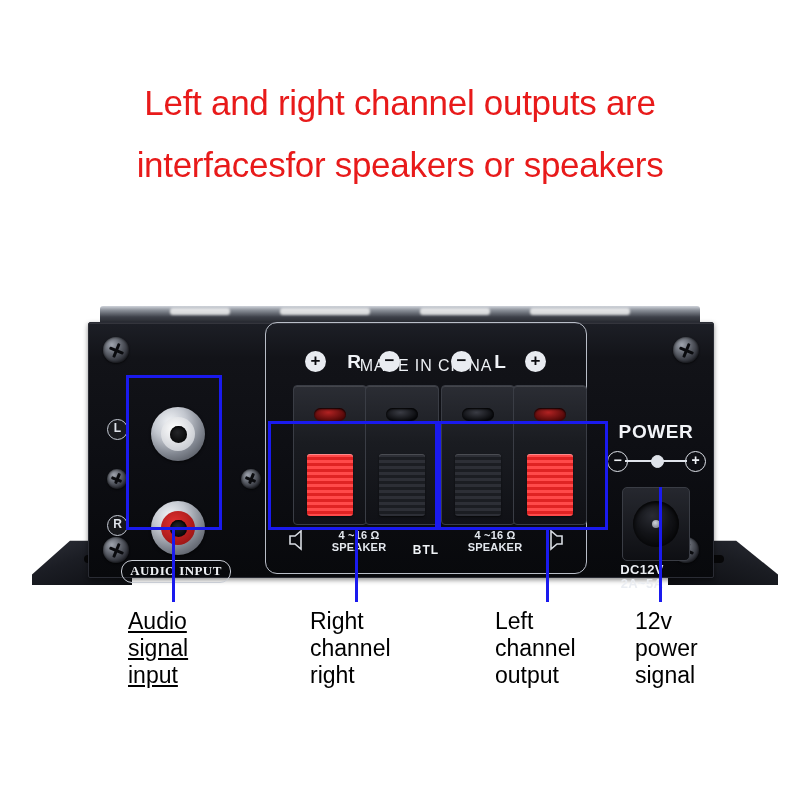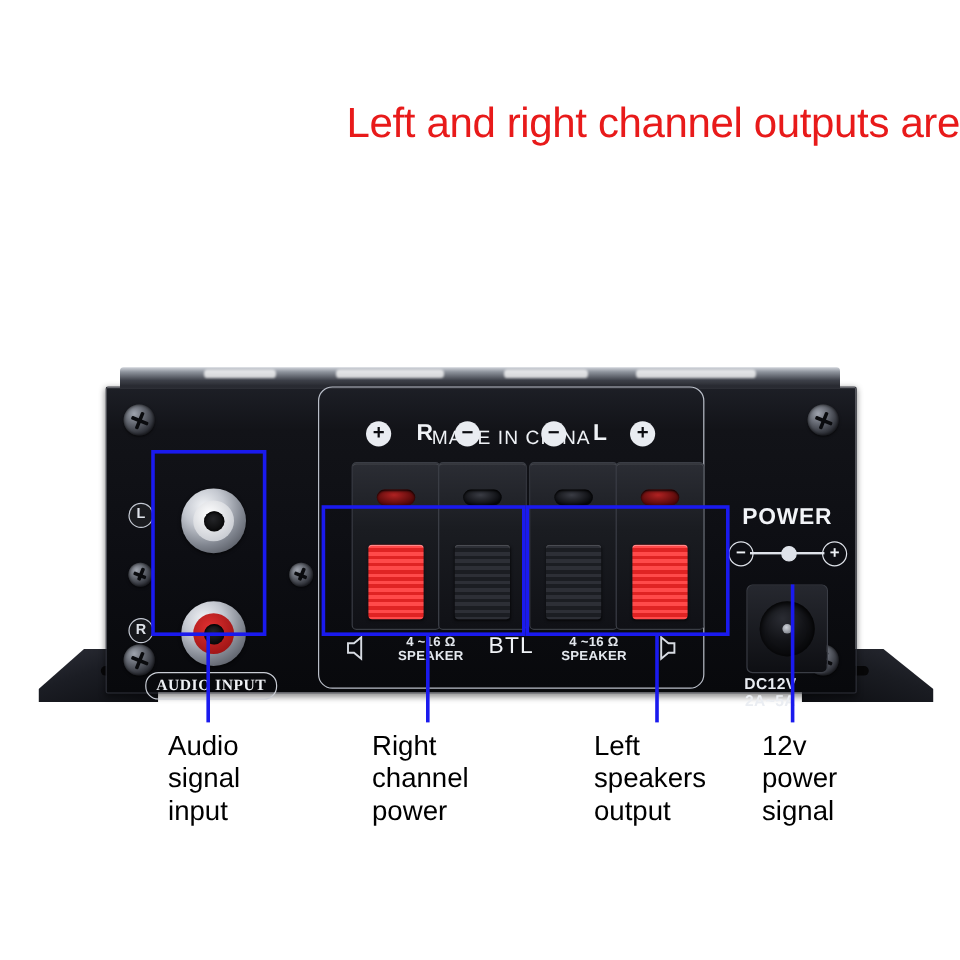--- a/index.html
+++ b/index.html
@@ -9,21 +9,21 @@
     overflow:hidden;position:relative;
   }
 
   
   #headline{
     position:absolute;left:0;top:72px;width:800px;
     text-align:center;color:#e81a1a;
     font-size:35px;line-height:62px;font-weight:400;
     letter-spacing:-0.3px;
   }
-  #headline div{white-space:nowrap;text-align:right;}
+  #headline div{white-space:nowrap;}
 
   
   #product{
     position:absolute;left:0;top:288px;width:800px;height:312px;
   }
 
   
   .bracket{position:absolute;background:#15161c;}
   #bracket-left{
     left:32px;top:537px - 288px;width:100px;height:48px;
@@ -163,22 +163,22 @@
     box-shadow:inset 0 1px 0 rgba(255,255,255,.35),0 1px 2px rgba(0,0,0,.5);
   }
 
   
   .spk-legend{
     position:absolute;top:206px;width:96px;text-align:center;
     color:#e3e7ed;font-size:11px;font-weight:700;line-height:12px;
     letter-spacing:.2px;
   }
   #btl-label{
-    position:absolute;left:50%;margin-left:-26px;top:205px;width:52px;
-    text-align:center;color:#f0f3f7;font-size:19px;font-weight:400;
+    position:absolute;left:50%;margin-left:-26px;top:220px;width:52px;
+    text-align:center;color:#f0f3f7;font-size:12px;font-weight:700;
     letter-spacing:1px;
   }
   .spk-icon{
     position:absolute;top:206px;width:22px;height:22px;
   }
   .pp{
     position:absolute;width:19px;height:19px;border-radius:50%;
     border:1.6px solid #dfe3ea;color:#eef1f5;
     font-size:14px;font-weight:700;line-height:16px;text-align:center;
   }
@@ -218,20 +218,21 @@
   .caption{
     position:absolute;color:#000000;font-size:23px;line-height:27px;
     font-weight:400;white-space:pre-line;
   }
 </style>
 </head>
 <body>
 
 <div id="headline">
   <div>Left and right channel outputs are</div>
+  <div>interfacesfor speakers or speakers</div>
 </div>
 
 <div id="product">
 
   <div class="bracket" id="bracket-left">
     <div class="slot"></div>
   </div>
   <div class="bracket" id="bracket-right">
     <div class="slot"></div>
   </div>
@@ -346,24 +347,24 @@
 
 <div class="anno-box" style="left:126px;top:375px;width:96px;height:155px;"></div>
 <div class="anno-box" style="left:268px;top:421px;width:170px;height:109px;"></div>
 <div class="anno-box" style="left:438px;top:421px;width:170px;height:109px;"></div>
 
 <div class="leader" style="left:172px;top:530px;height:72px;"></div>
 <div class="leader" style="left:355px;top:530px;height:72px;"></div>
 <div class="leader" style="left:546px;top:530px;height:72px;"></div>
 <div class="leader" style="left:659px;top:487px;height:115px;"></div>
 
-<div class="caption" style="left:140px;top:608px;">Audio
+<div class="caption" style="left:128px;top:608px;text-decoration:underline;">Audio
 signal
 input</div>
 <div class="caption" style="left:310px;top:608px;">Right
 channel
-power</div>
+right</div>
 <div class="caption" style="left:495px;top:608px;">Left
-speakers
+channel
 output</div>
 <div class="caption" style="left:635px;top:608px;">12v
 power
 signal</div>
 
 </body></html>

